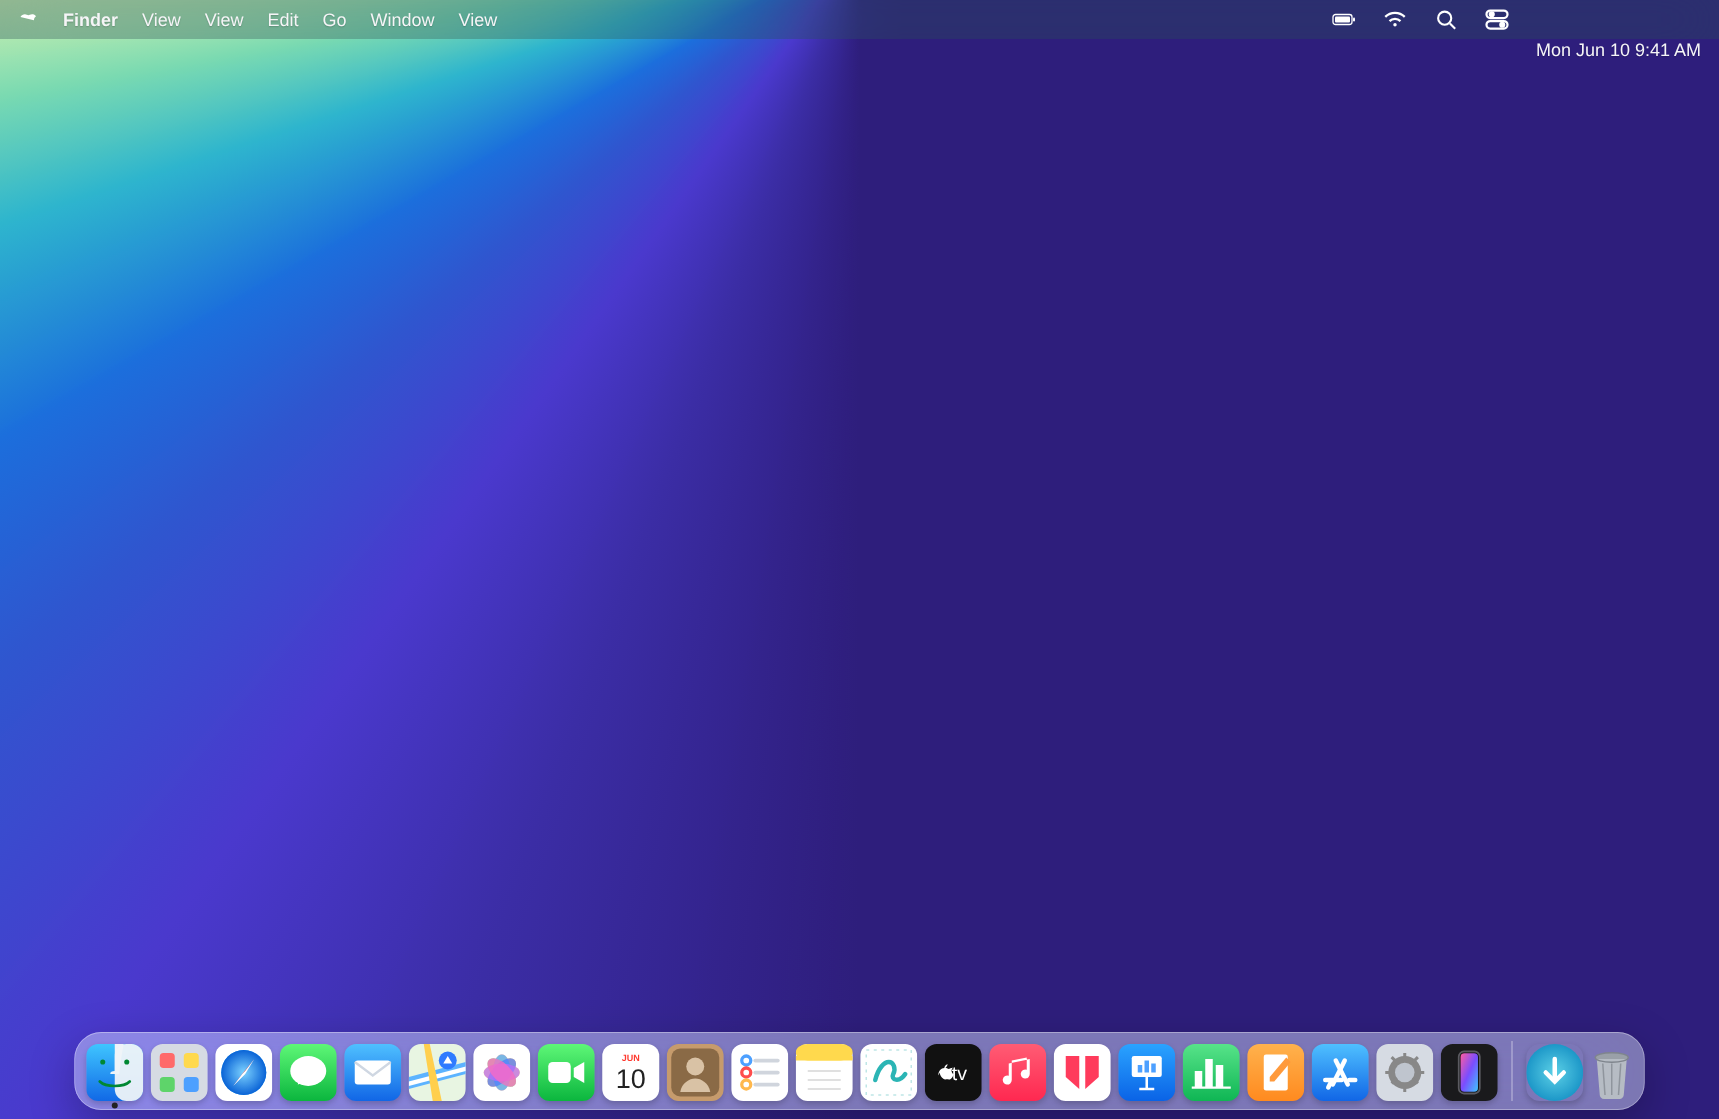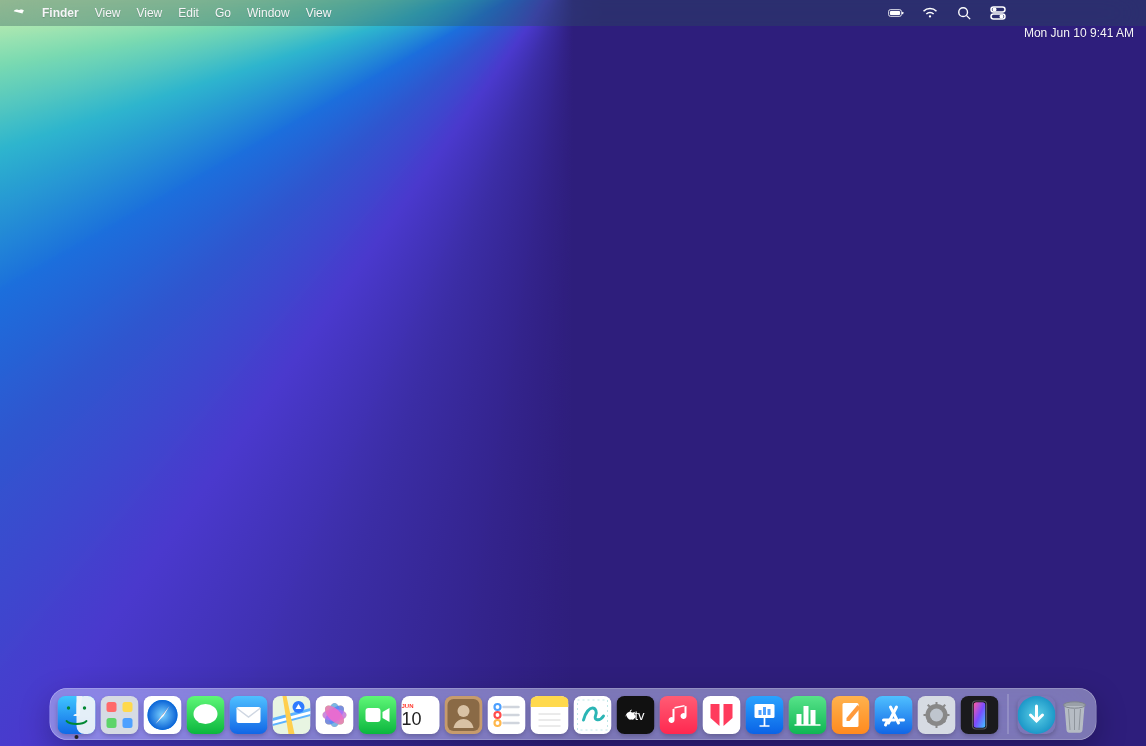--- a/index.html
+++ b/index.html
@@ -43,21 +43,21 @@
   .dock-wrap {
     position: absolute; left: 50%; bottom: 6px; transform: translateX(-50%);
     padding: 6px 8px;
     border-radius: 18px;
     background: rgba(220,230,235,0.45);
     backdrop-filter: blur(30px) saturate(1.4);
     box-shadow: 0 10px 30px rgba(0,0,0,.25), inset 0 0 0 0.6px rgba(255,255,255,.35);
     display: flex; align-items: flex-end; gap: 5px;
   }
   .dock-sep { width: 1px; height: 40px; background: rgba(255,255,255,.35); margin: 0 4px; align-self: center; }
-  .dock-item { width: 38px; height: 38px; border-radius: 9px; position: relative; display:flex; align-items:flex-start; justify-content:center; box-shadow: 0 2px 4px rgba(0,0,0,.2); }
+  .dock-item { width: 38px; height: 38px; border-radius: 9px; position: relative; display:flex; align-items:center; justify-content:center; box-shadow: 0 2px 4px rgba(0,0,0,.2); }
   .dock-item .running-dot { position:absolute; bottom:-5px; left:50%; transform:translateX(-50%); width:4px; height:4px; border-radius:50%; background:#222; }
   .dock-item svg { width: 100%; height: 100%; }
 
   
   .cal-top { font-size: 6px; font-weight:600; }
   .cal-num { font-size: 18px; font-weight:400; }
 
   .trash {
     width: 28px; height: 34px;
     position: relative; box-shadow:none; border-radius:0;

